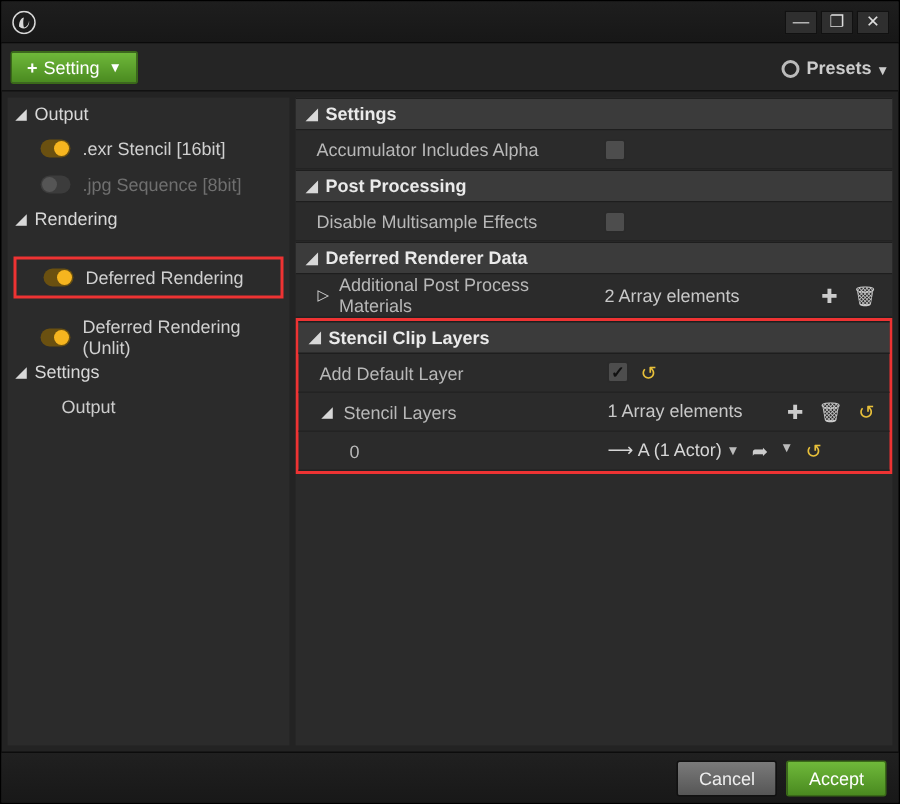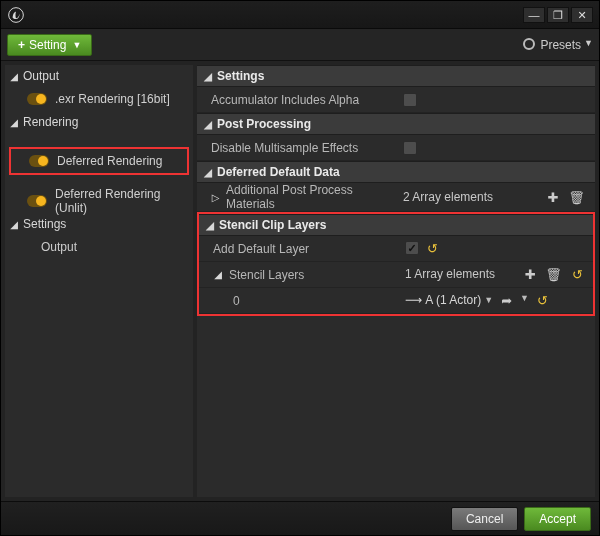--- a/index.html
+++ b/index.html
@@ -64,23 +64,24 @@
     padding: 3px 10px;
     font-size: 12px;
     display: flex; align-items: center;
     cursor: pointer;
   }
   .btn-green .plus { font-weight: bold; margin-right: 4px; }
   .btn-green .caret { margin-left: 6px; font-size: 9px; }
   .toolbar .spacer { flex: 1; }
   .presets {
     color: #ccc;
-    display: flex; align-items: flex-start;
+    display: flex; align-items: flex-end;
     cursor: pointer;
     font-size: 12px;
+    font-weight: bold;
   }
   .presets .circ {
     width: 12px; height: 12px; border: 2px solid #bbb; border-radius: 50%;
     margin-right: 5px;
   }
   .presets .caret { margin-left: 3px; font-size: 9px; }
 
   .body {
     flex: 1;
     display: flex;
@@ -262,21 +263,27 @@
     <div class="sidebar">
 
       <div class="side-group-head">
         <span class="expander">◢</span>
         <span>Output</span>
       </div>
       <div class="side-item">
         <span class="toggle on">
             <span class="knob"></span>
           </span>
-        <span>.exr Rendering [16bit]</span>
+        <span>.exr Stencil [16bit]</span>
+      </div>
+      <div class="side-item disabled">
+        <span class="toggle">
+            <span class="knob"></span>
+          </span>
+        <span>.jpg Sequence [8bit]</span>
       </div>
 
       <div class="side-group-head">
         <span class="expander">◢</span>
         <span>Rendering</span>
       </div>
       <div class="selected-box">
         <div class="side-item">
           <span class="toggle on">
               <span class="knob"></span>
@@ -320,21 +327,21 @@
       </div>
       <div class="row">
         <div class="label">Disable Multisample Effects</div>
         <div class="value">
           <span class="chk"></span>
         </div>
       </div>
 
       <div class="section-head">
         <span class="expander">◢</span>
-        <span>Deferred Default Data</span>
+        <span>Deferred Renderer Data</span>
       </div>
       <div class="row">
         <div class="label">
           <span class="expander">▷</span>
           <span>Additional Post Process Materials</span>
         </div>
         <div class="value">
           <span>2 Array elements</span>
           <span style="flex:1"></span>
           <span class="icon-btn">✚</span>

